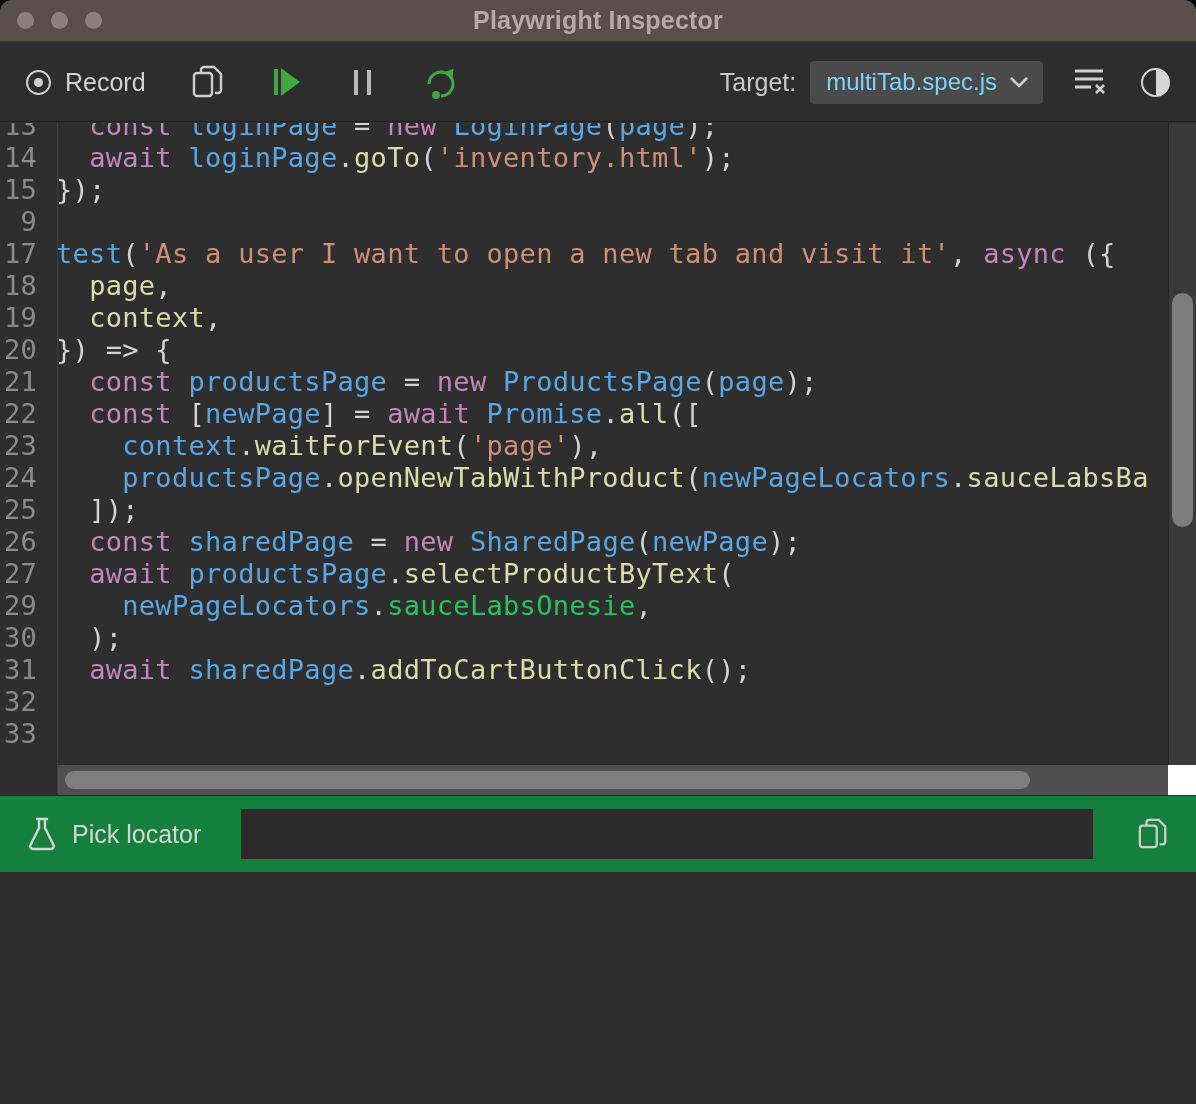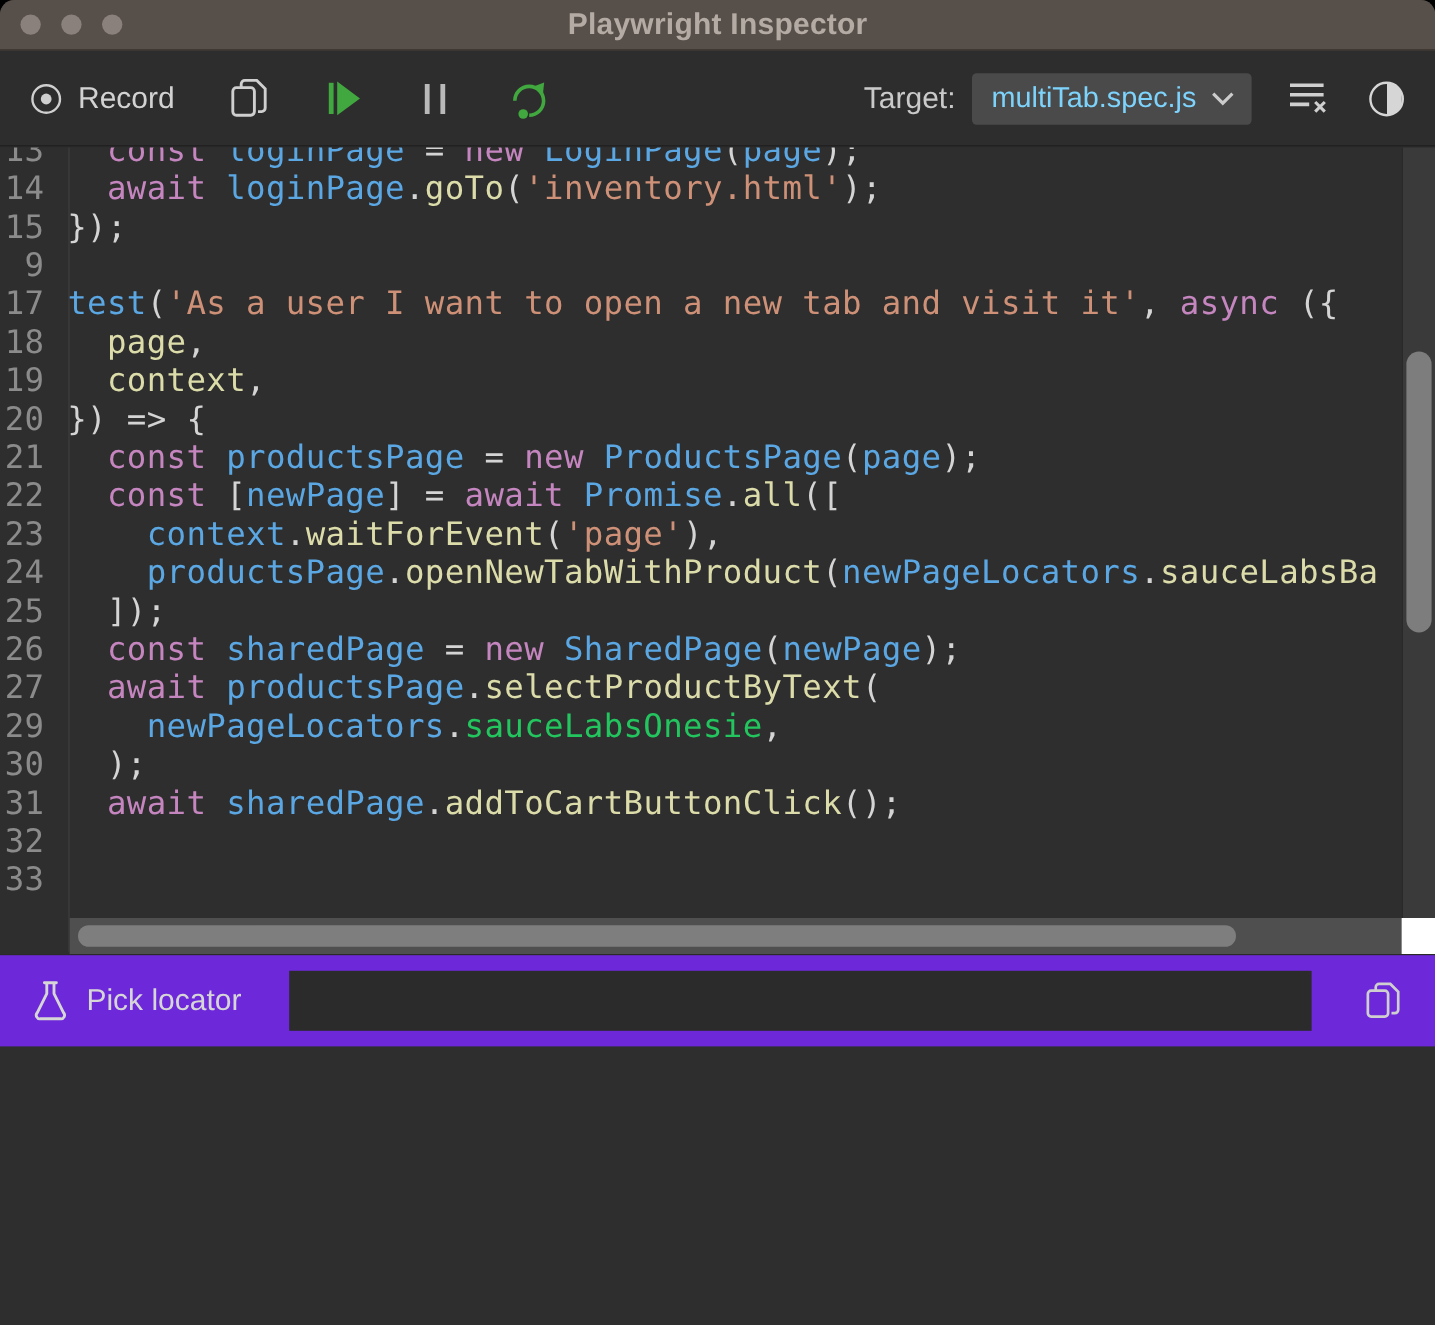--- a/index.html
+++ b/index.html
@@ -61,21 +61,21 @@
   
   .vscroll-track { position:absolute; top:123px; left:1168px; width:28px; height:642px; background:#3a3a3a; border-left:1px solid #262626; }
   .vscroll-thumb { position:absolute; top:170px; left:3px; width:21px; height:234px; background:#7d7d7d; border-radius:11px; }
   
   .hscroll-track { position:absolute; top:765px; left:58px; width:1110px; height:30px; background:#4f4f4f; }
   .hscroll-thumb { position:absolute; top:6px; left:7px; width:965px; height:18px; background:#7e7e7e; border-radius:9px; }
   .scroll-corner { position:absolute; top:765px; left:1168px; width:28px; height:38px; background:#ffffff; }
   
   .pick-bar {
     position:absolute; top:795px; left:0; right:0; height:77px;
-    background:#6d28d9; display:flex; align-items:center; padding:0 28px;
+    background:#15803d; display:flex; align-items:center; padding:0 28px;
     border-top:1px solid #2a2a2a;
   }
   .pick-label { font-size:25px; color:#d6d6d6; margin-left:16px; }
   .pick-input {
     margin-left:40px; width:852px; height:50px; background:#2b2b2b;
     border:none; outline:none; color:#d6d6d6; font-size:22px; padding:0 14px;
     font-family:"DejaVu Sans Mono", monospace;
   }
   .pick-copy { margin-left:auto; cursor:pointer; }
   

